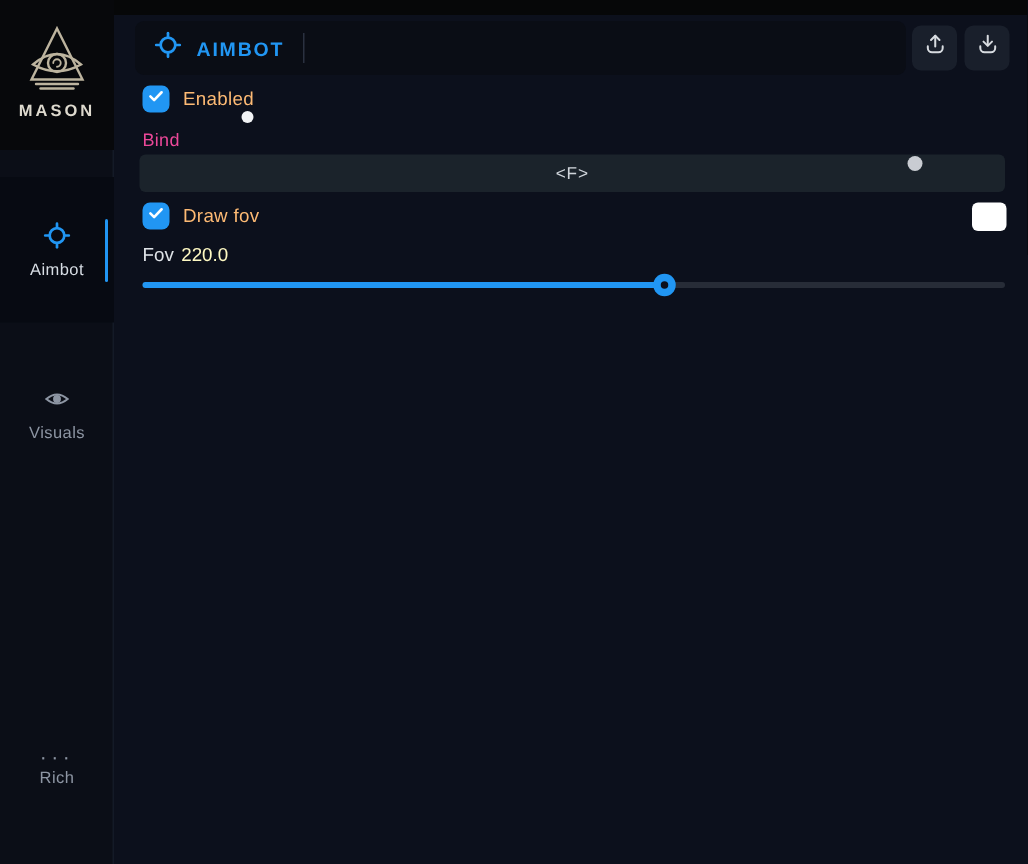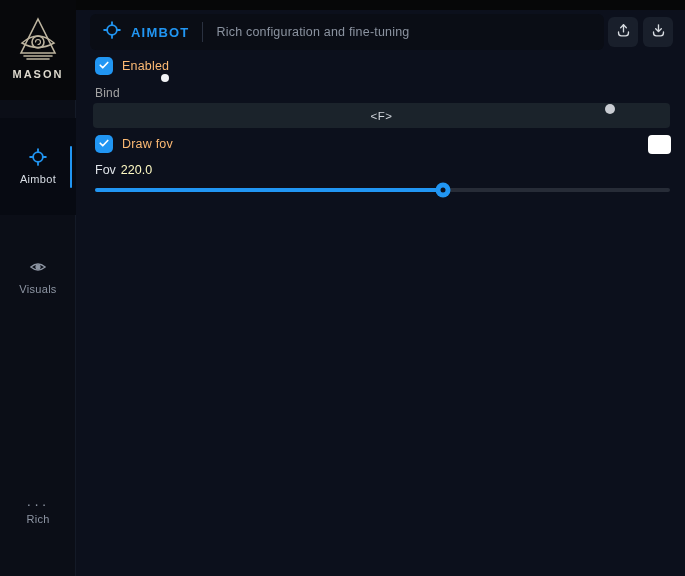--- a/index.html
+++ b/index.html
@@ -35,21 +35,21 @@
   .header-sub{ color:#8b93a0; font-size:12.5px; letter-spacing:.2px; }
   .hdr-btn{ position:absolute; top:17px; width:30px; height:30px; background:#191f2b;
     border-radius:6px; display:flex; align-items:center; justify-content:center; cursor:pointer; }
   .hdr-btn.upload{ left:608px; }
   .hdr-btn.download{ left:643px; }
 
   
   .checkbox{ position:absolute; width:18px; height:18px; background:#2196f3; border-radius:5px;
     display:flex; align-items:center; justify-content:center; cursor:pointer; }
   .row-label{ position:absolute; font-size:12.5px; color:#fdba74; letter-spacing:.2px; }
-  .muted-label{ position:absolute; font-size:12px; color:#a3a3a3; letter-spacing:.2px; }
+  .muted-label{ position:absolute; font-size:12px; color:#ec4899; letter-spacing:.2px; }
 
   .bind-field{ position:absolute; left:93px; top:103px; width:577px; height:25px;
     background:#1b232b; border-radius:4px; display:flex; align-items:center; justify-content:center;
     color:#d0d5db; font-size:11.5px; letter-spacing:.5px; cursor:pointer; }
 
   .swatch{ position:absolute; left:648px; top:135px; width:23px; height:19px;
     border-radius:4px; cursor:pointer; }
 
   .fov-line{ position:absolute; left:95px; top:163px; font-size:12.5px; }
   .fov-line .name{ color:#dfe3e8;text-align:right; }
@@ -125,21 +125,20 @@
       <svg width="18" height="18" viewBox="0 0 24 24" fill="none" stroke="#2196f3" stroke-width="2.4" stroke-linecap="round">
         <circle cx="12" cy="12" r="6.5"></circle>
         <path d="M12 1.5 V5"></path>
           <path d="M12 19 V22.5"></path>
         <path d="M1.5 12 H5"></path>
           <path d="M19 12 H22.5"></path>
       </svg>
     </span>
     <span class="header-title">AIMBOT</span>
     <span class="header-sep"></span>
-    <span class="header-sub">Rich configuration and fine-tuning</span>
   </div>
 
   <div class="hdr-btn upload">
     <span>
       <svg width="17" height="17" viewBox="0 0 24 24" fill="none" stroke="#d7dbe0" stroke-width="1.9" stroke-linecap="round" stroke-linejoin="round">
         <path d="M12 14 V4"></path>
           <path d="M8 8 L12 4 L16 8"></path>
         <path d="M5 14 v1.5 a4 4 0 0 0 4 4 h6 a4 4 0 0 0 4 -4 V14"></path>
       </svg>
     </span>

